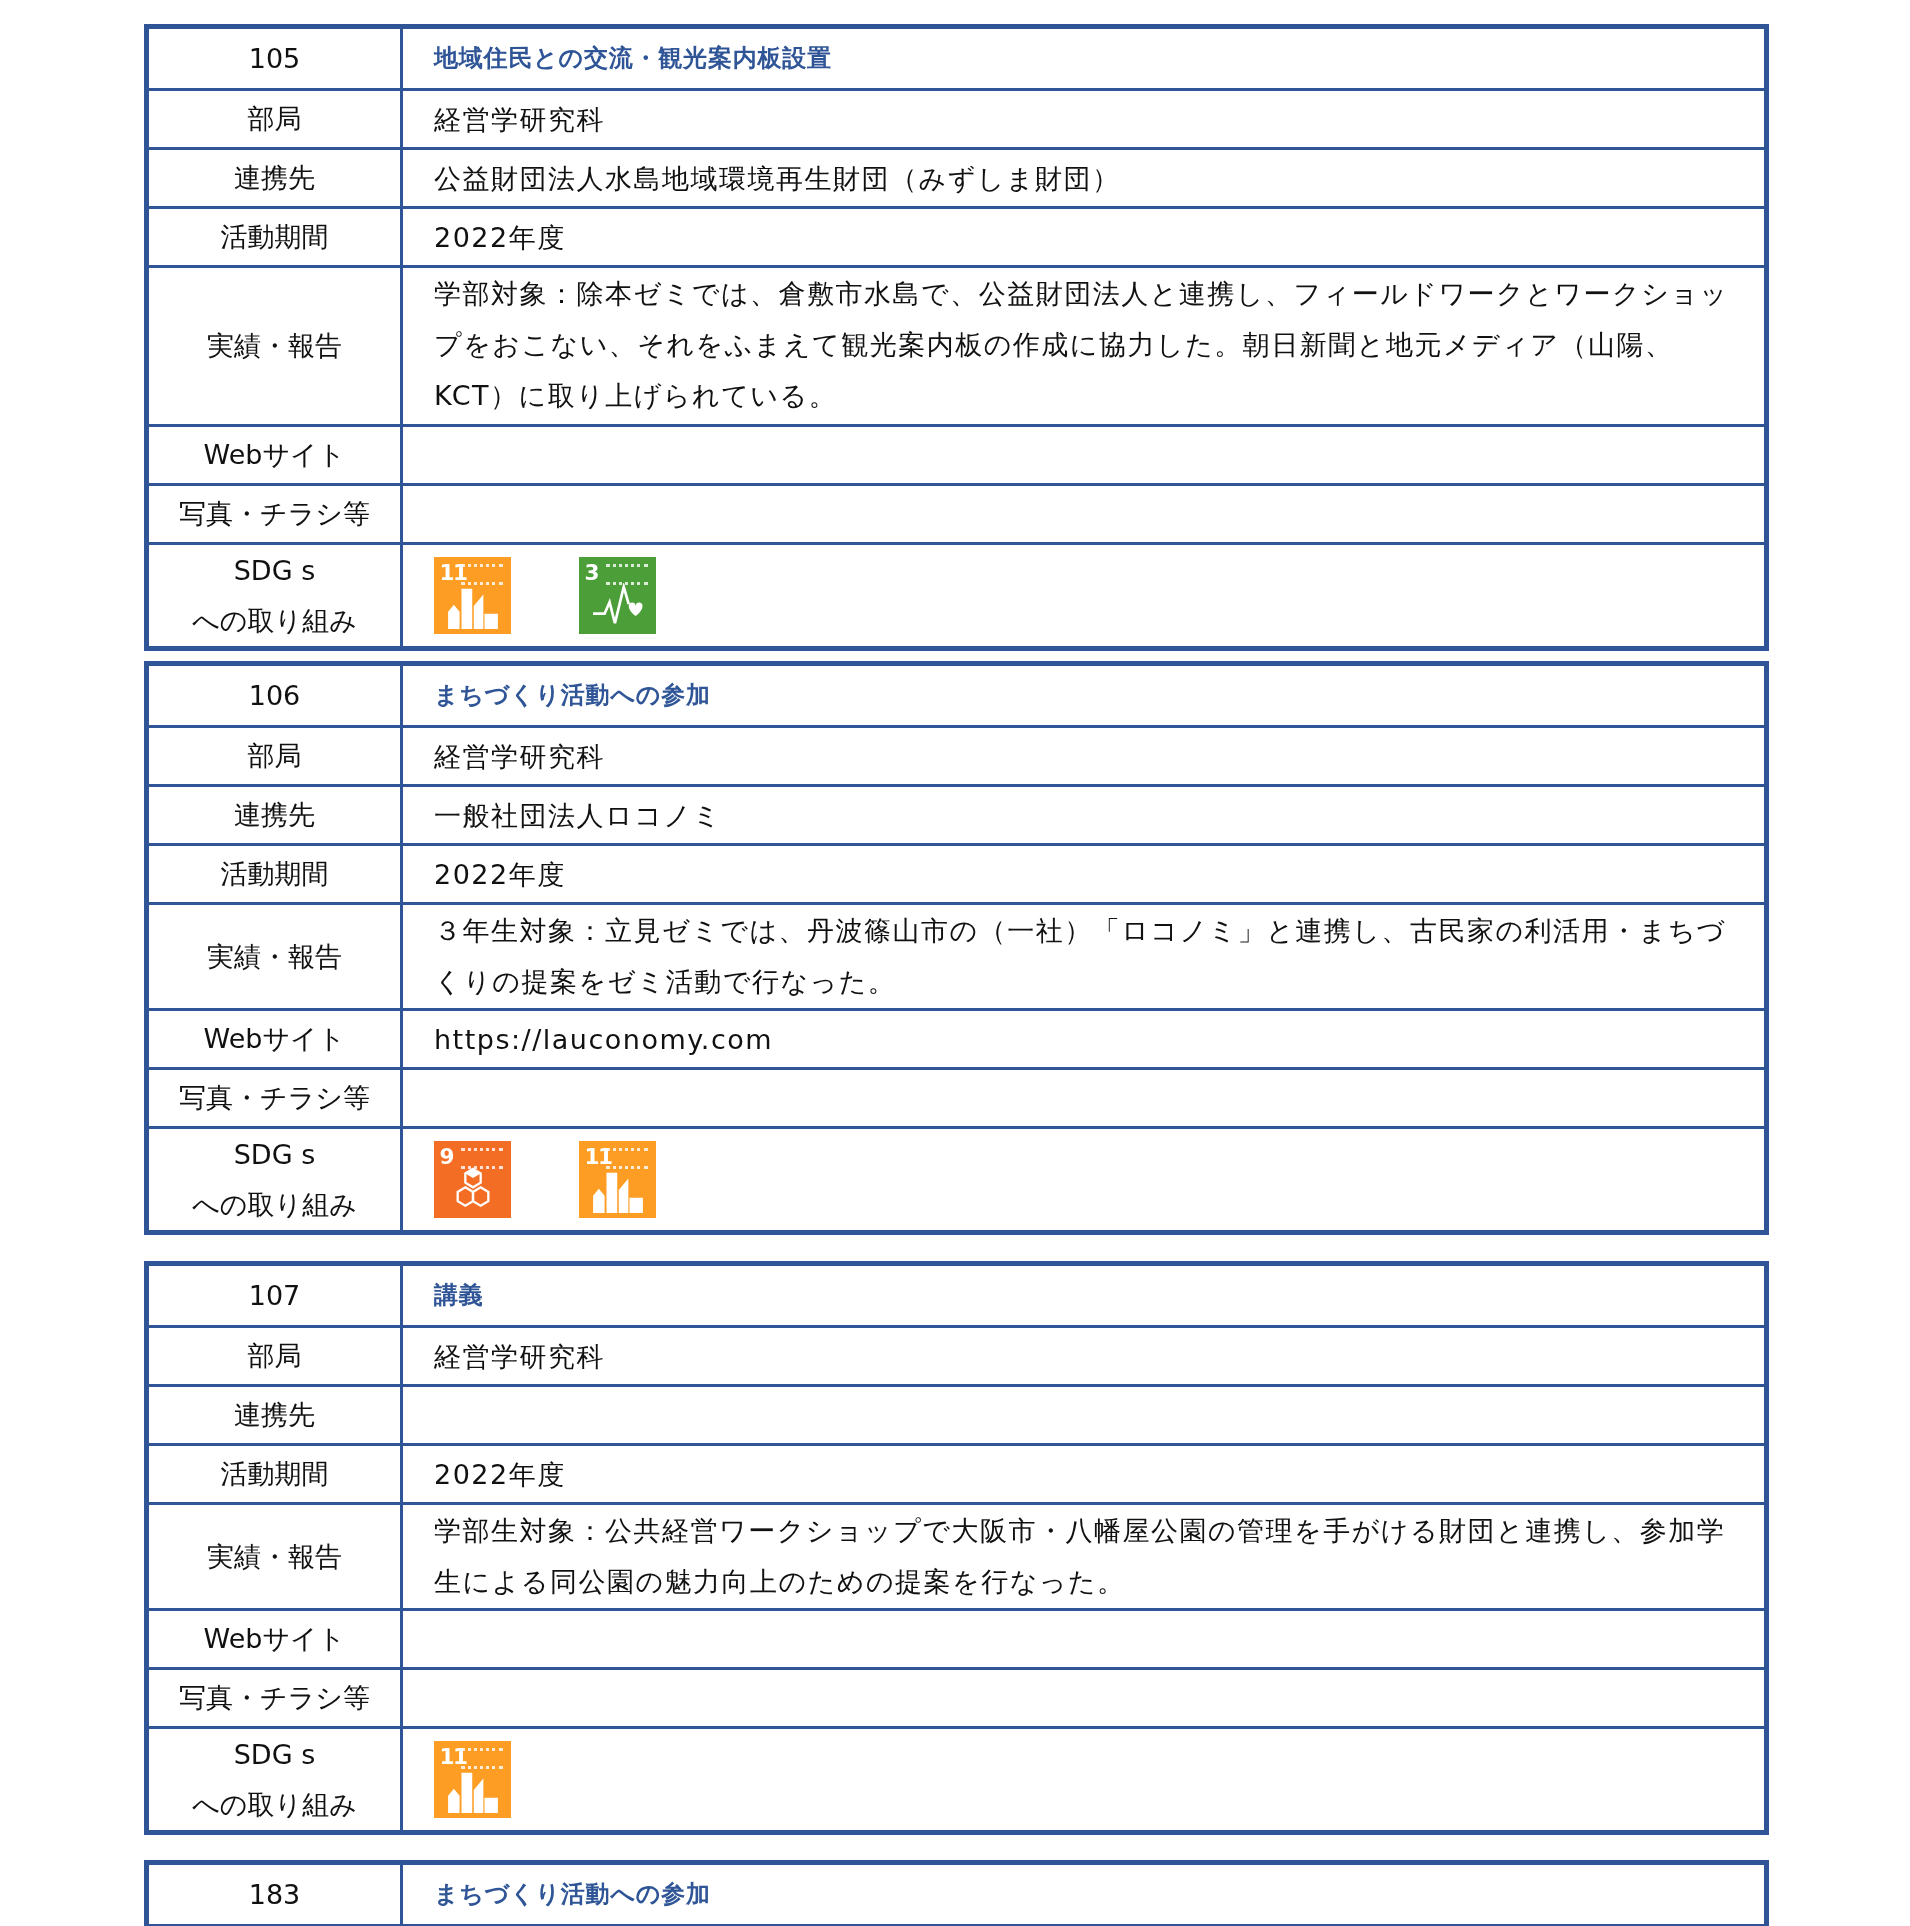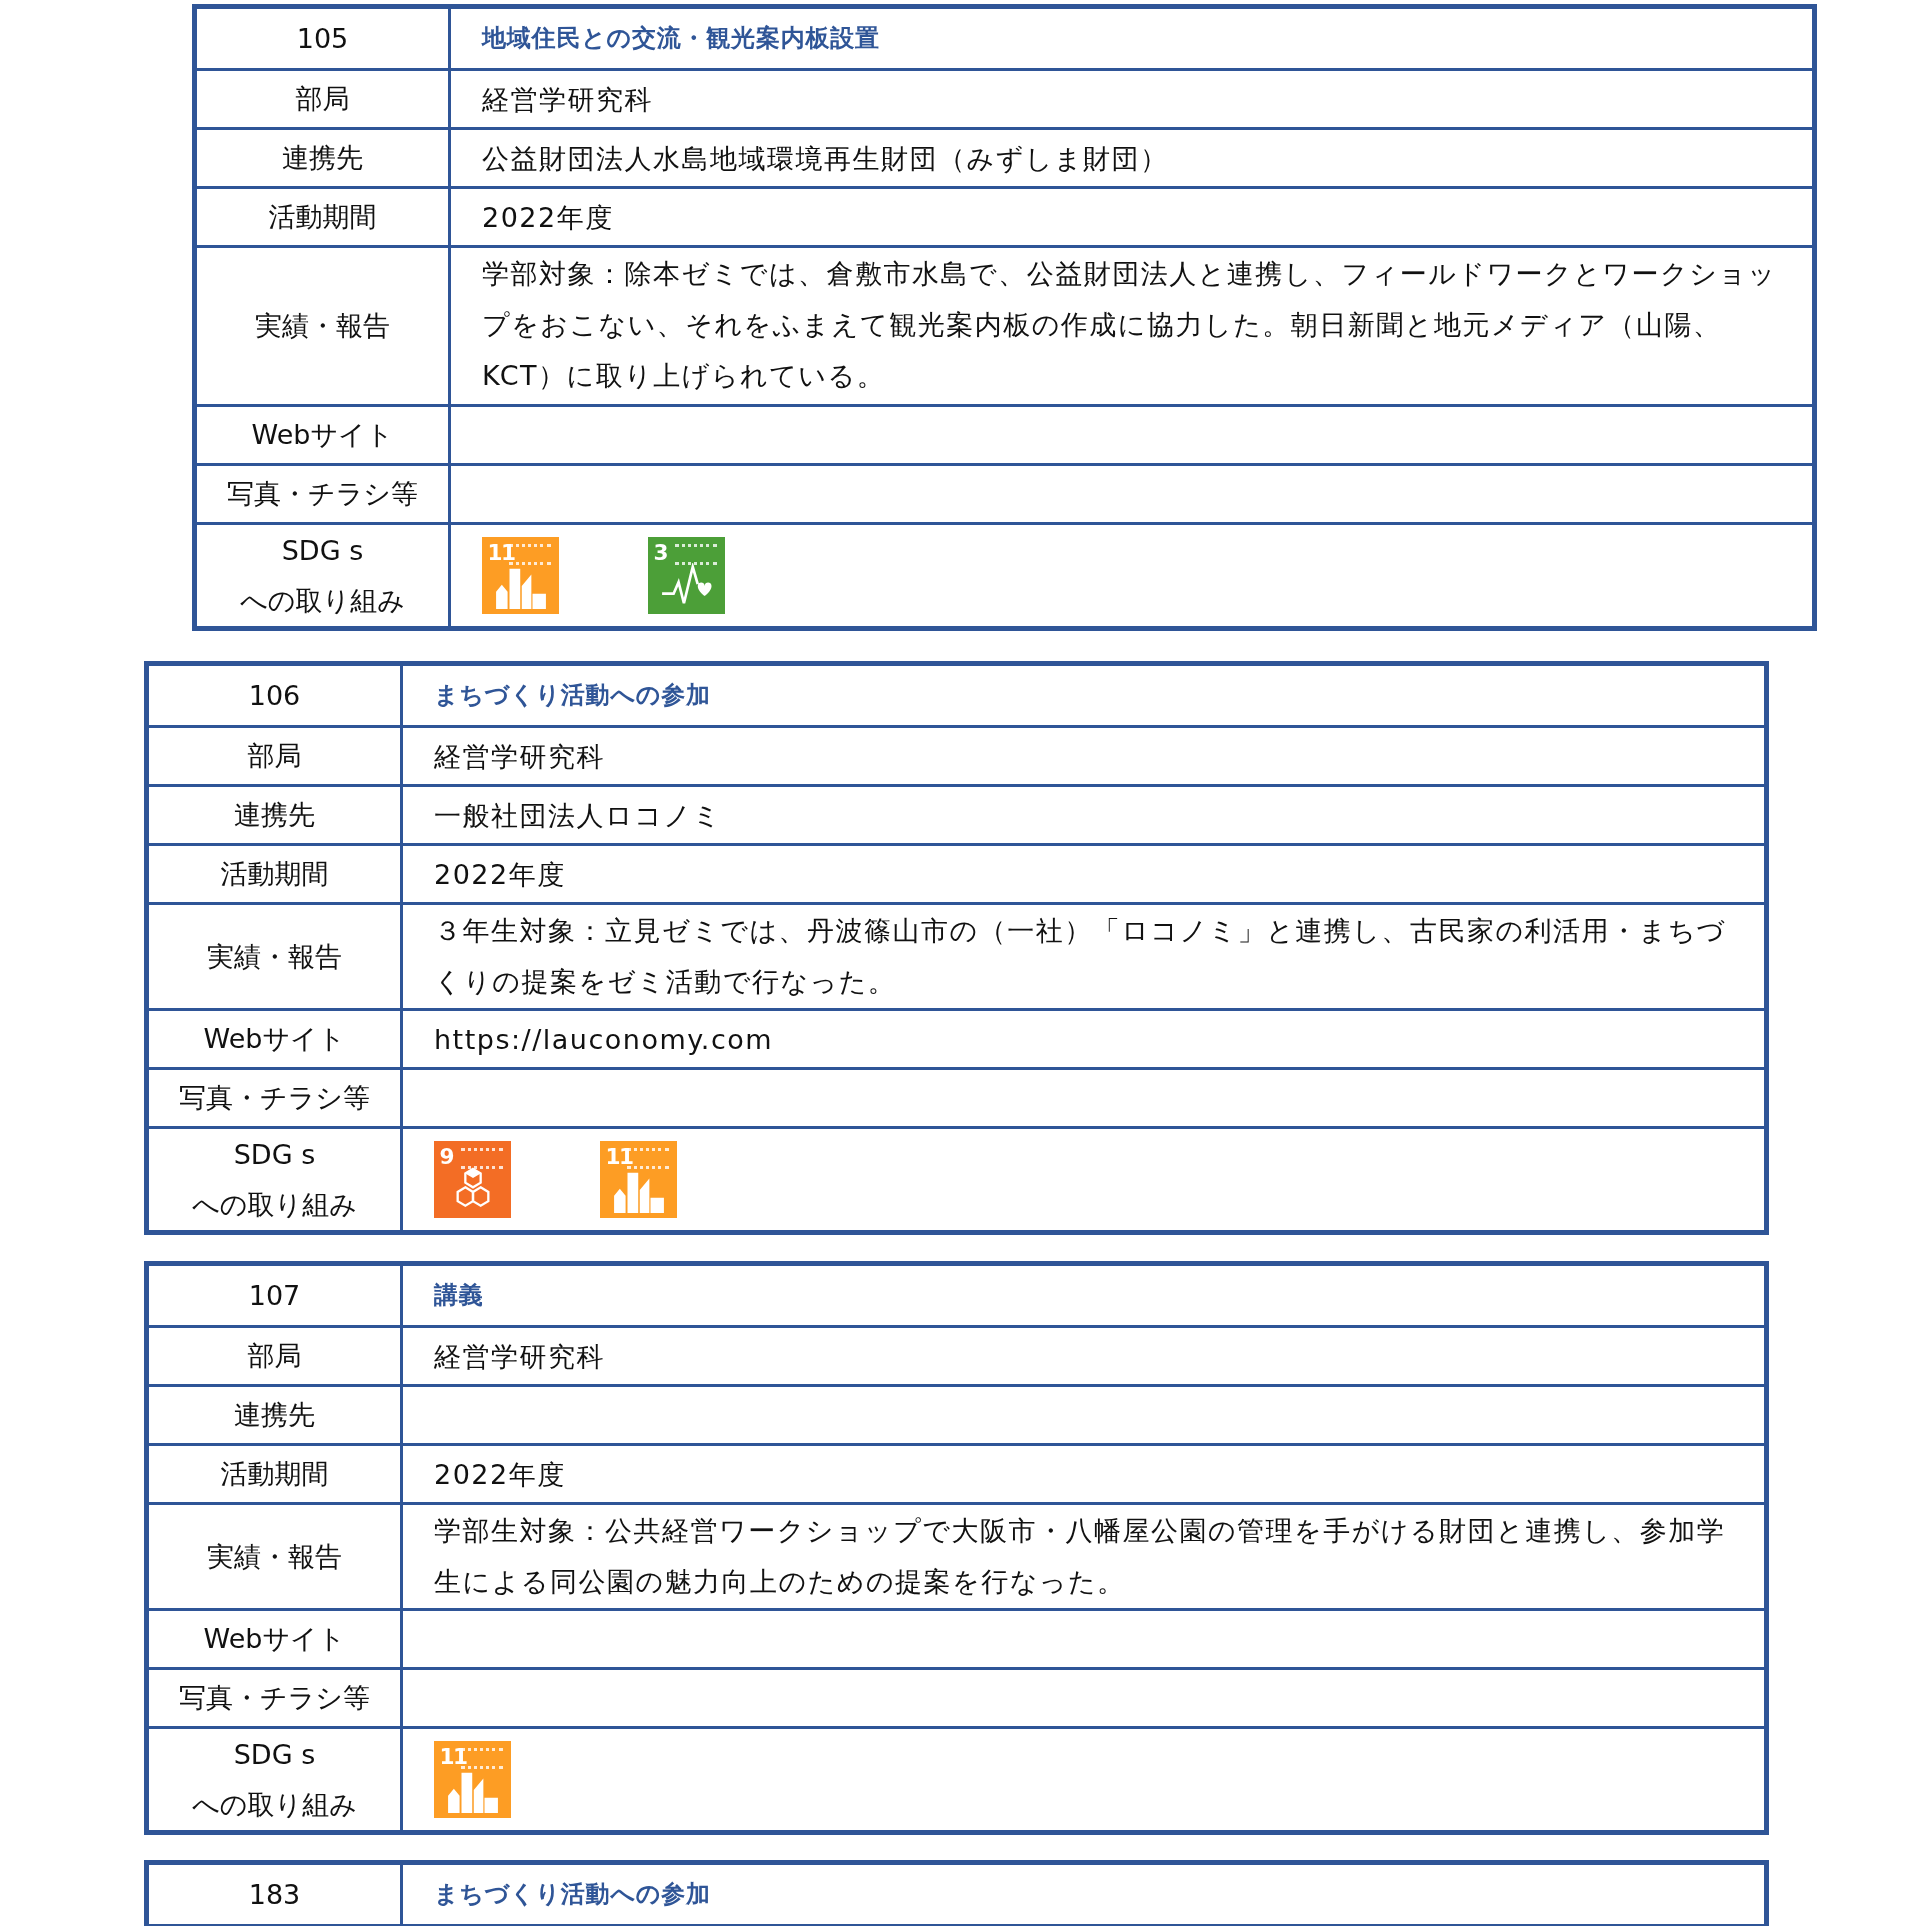--- a/index.html
+++ b/index.html
@@ -11,31 +11,31 @@
   .row:first-child { border-top: none; }
   .lbl { width: 254px; flex: 0 0 254px; border-right: 3.1px solid #2f5597; box-sizing: border-box;
          display: flex; flex-direction: column; align-items: center; justify-content: center;
          font-size: 27px; line-height: 50px; text-align: center; }
   .val { flex: 1; padding: 0 23px 0 31px; display: flex; align-items: center;
          font-size: 27px; line-height: 51px; letter-spacing: 1.5px; }
   .val.multi { align-items: flex-start; padding-top: 0; }
   .title { color: #2f5597; font-weight: bold; font-size: 24px; letter-spacing: 0.8px; }
   .h1 { height: 59px; }
   .sdg-row { height: 104px; }
-  .icons { display: flex; align-items: center; gap: 89px; }
+  .icons { display: flex; align-items: center; gap: 68px; }
   .sdg { width: 77px; height: 77px; position: relative; box-sizing: border-box; padding: 5.4px; color: #fff; }
   .sdg .num { font-size: 21.6px; font-weight: bold; line-height: 21.6px; letter-spacing: -1.5px; }
   .sdg .txt { position: absolute; left: 27px; top: 7px; width: 42px; height: 15.4px;
               border-top: 3.1px dotted rgba(255,255,255,0.8); border-bottom: 3.1px dotted rgba(255,255,255,0.8); }
   .sdg svg { position: absolute; left: 11.6px; bottom: 4.6px; width: 54px; height: 46px; }
 </style>
 </head>
 <body>
 
-<div class="card" style="top:4px;margin-left:48px;">
+<div class="card" style="top:24px;">
   <div class="row h1">
     <div class="lbl">105</div>
     <div class="val title">地域住民との交流・観光案内板設置</div>
   </div>
   <div class="row h1">
     <div class="lbl">部局</div>
     <div class="val">経営学研究科</div>
   </div>
   <div class="row h1">
     <div class="lbl">連携先</div>

